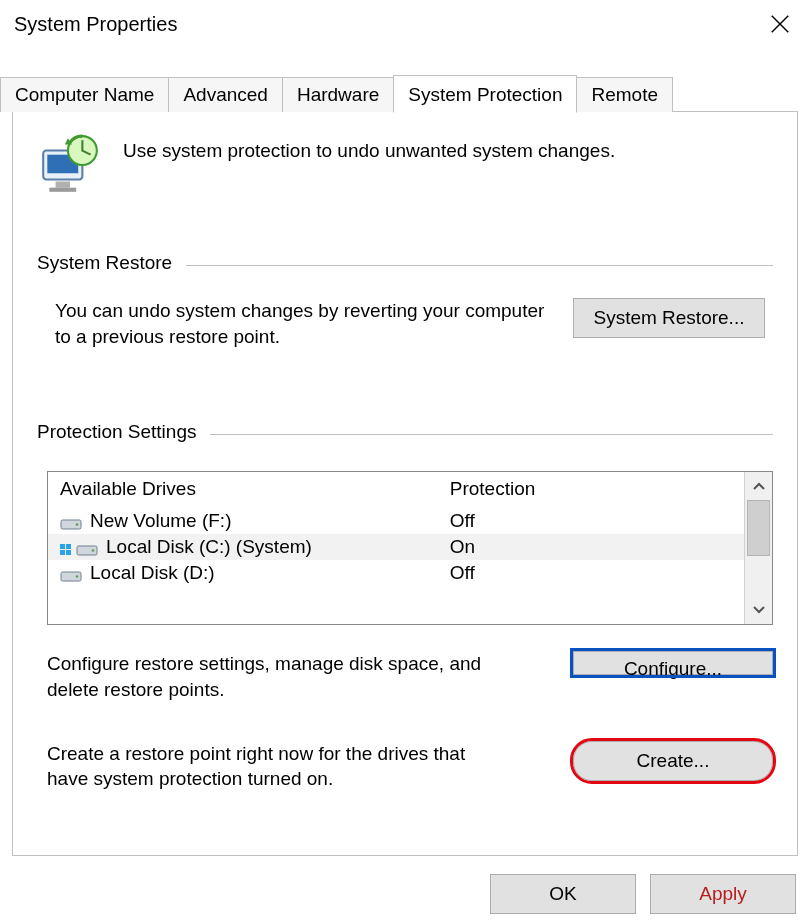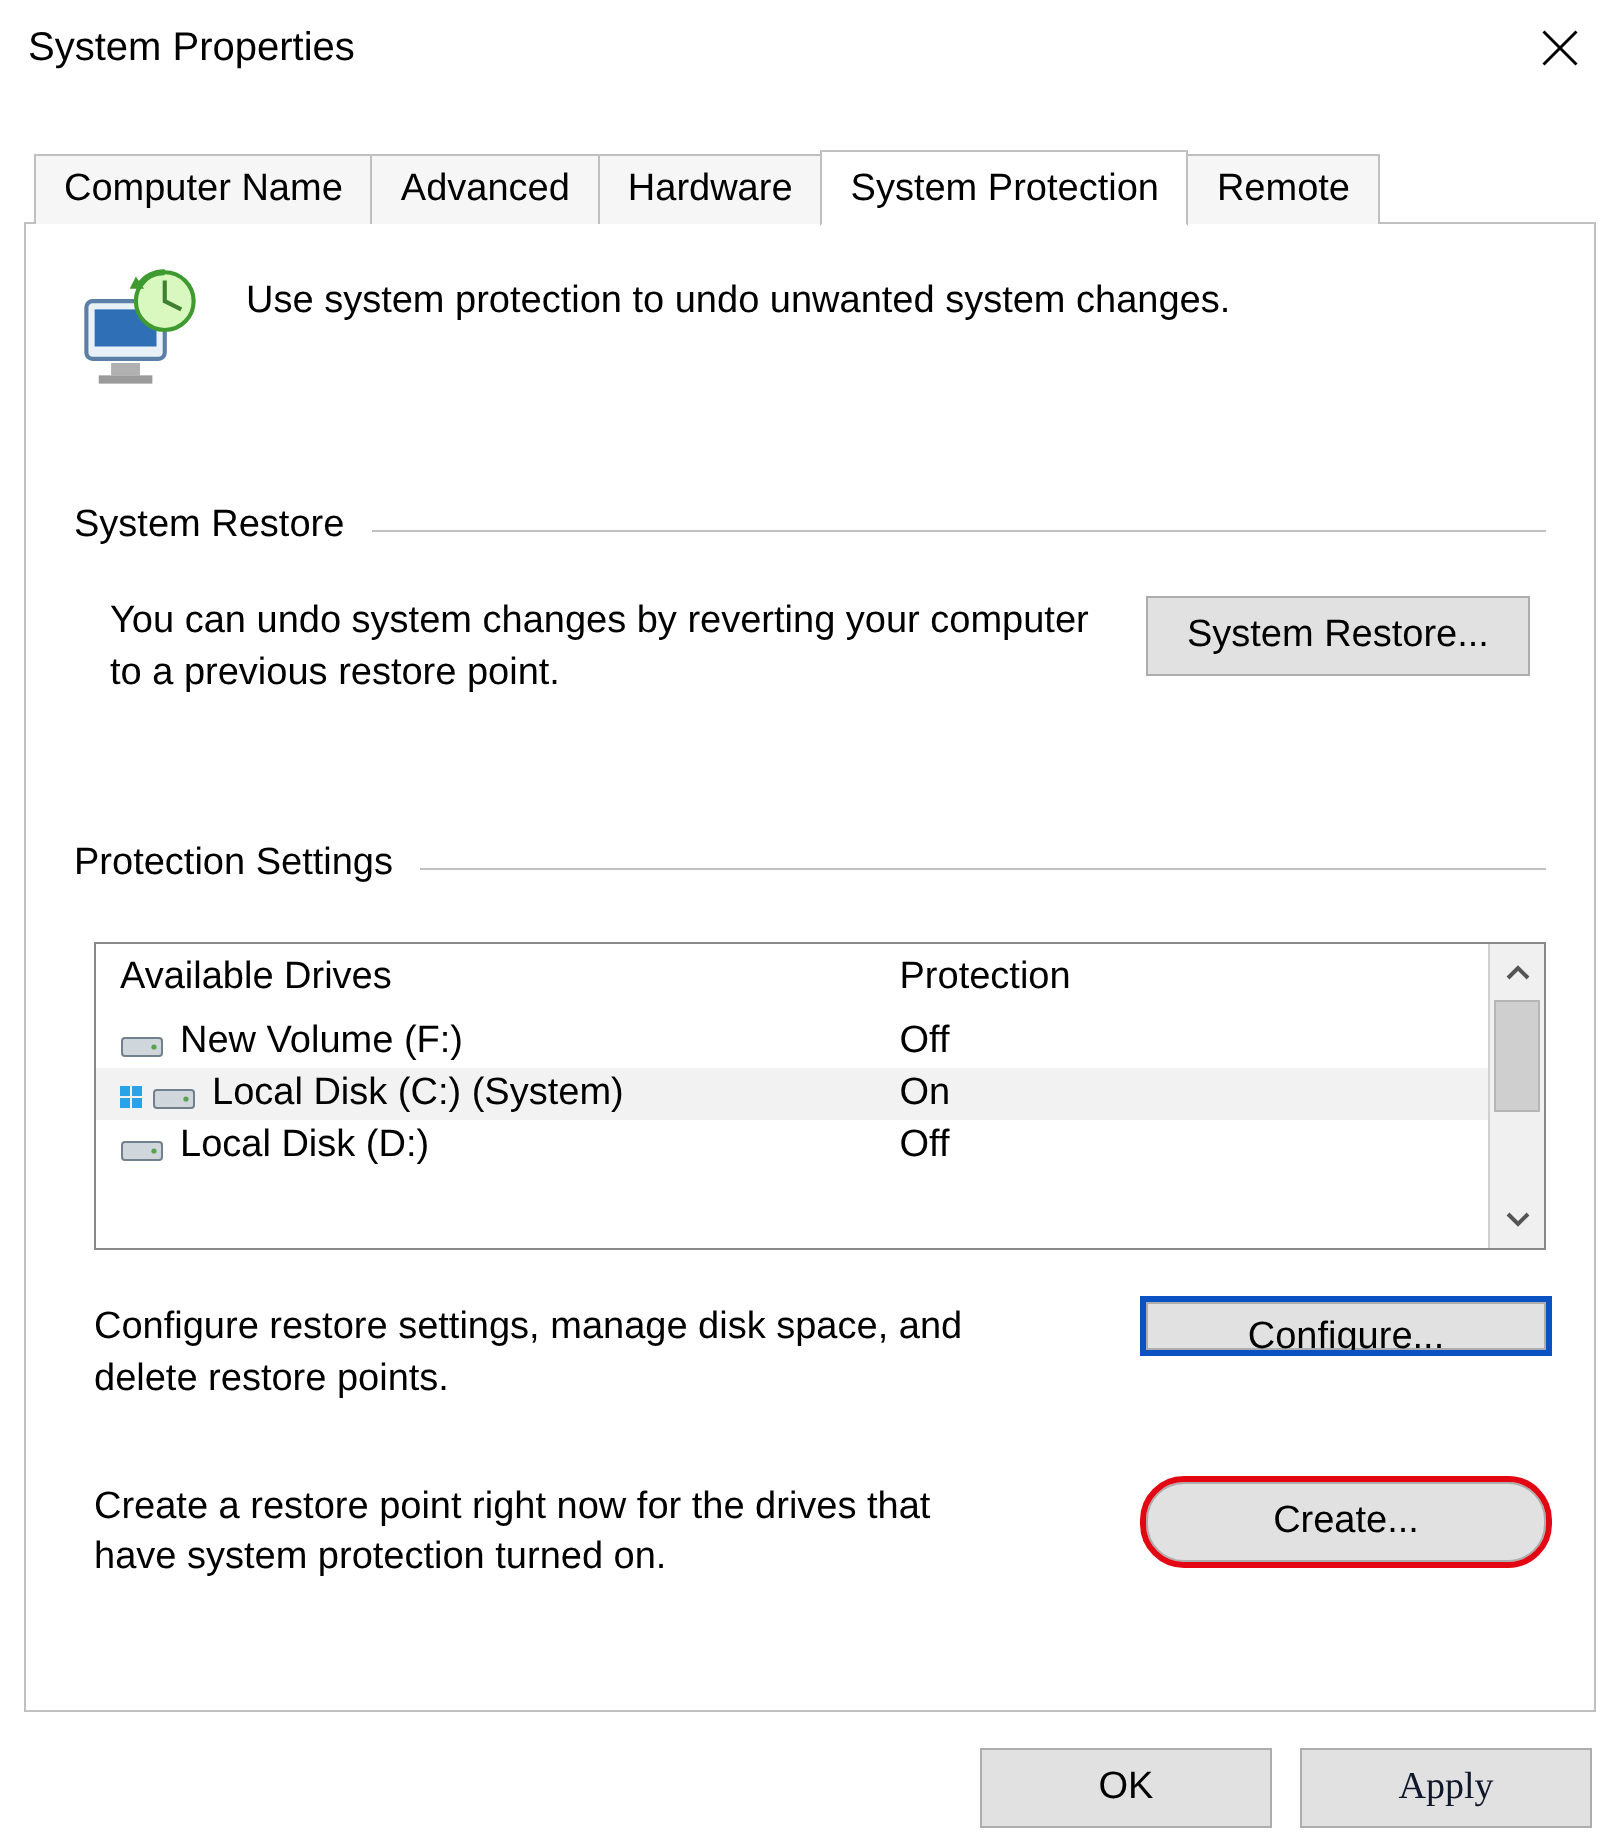--- a/index.html
+++ b/index.html
@@ -29,21 +29,21 @@
     display: flex; align-items: center; justify-content: center;
     font-size: 26px; font-weight: 200;
     cursor: default;
   }
   .close-x svg { width: 22px; height: 22px; }
 
   .tabstrip {
     display: flex;
     align-items: flex-end;
     height: 40px;
-    padding: 0 17px;
+    padding: 0 0;
     position: relative;
     margin-top: 24px;
   }
   .tabstrip::after {
     content: "";
     position: absolute;
     left: 12px; right: 12px; bottom: 0;
     height: 1px;
     background: #c0c0c0;
   }
@@ -127,22 +127,21 @@
     background: #e1e1e1;
     border: 1px solid #adadad;
     font-family: inherit;
     font-size: 19px;
     padding: 6px 10px;
     text-align: center;
     cursor: default;
     color: #000;
   }
   .win-btn:disabled, .win-btn.disabled {
-    color: #0f172a;
-    font-family: Liberation Serif, serif;
+    color: #b91c1c;
   }
   .btn-restore { width: 262px; height: 40px; }
   .btn-config  { width: 200px; height: 24px; }
   .btn-create  { width: 200px; height: 40px; }
 
   .highlight-blue { outline: 3px solid #0a52c2; }
   .highlight-red  { outline: 3px solid #e30613; border-radius: 19px; }
 
   .drive-panel {
     border: 1px solid #888;

